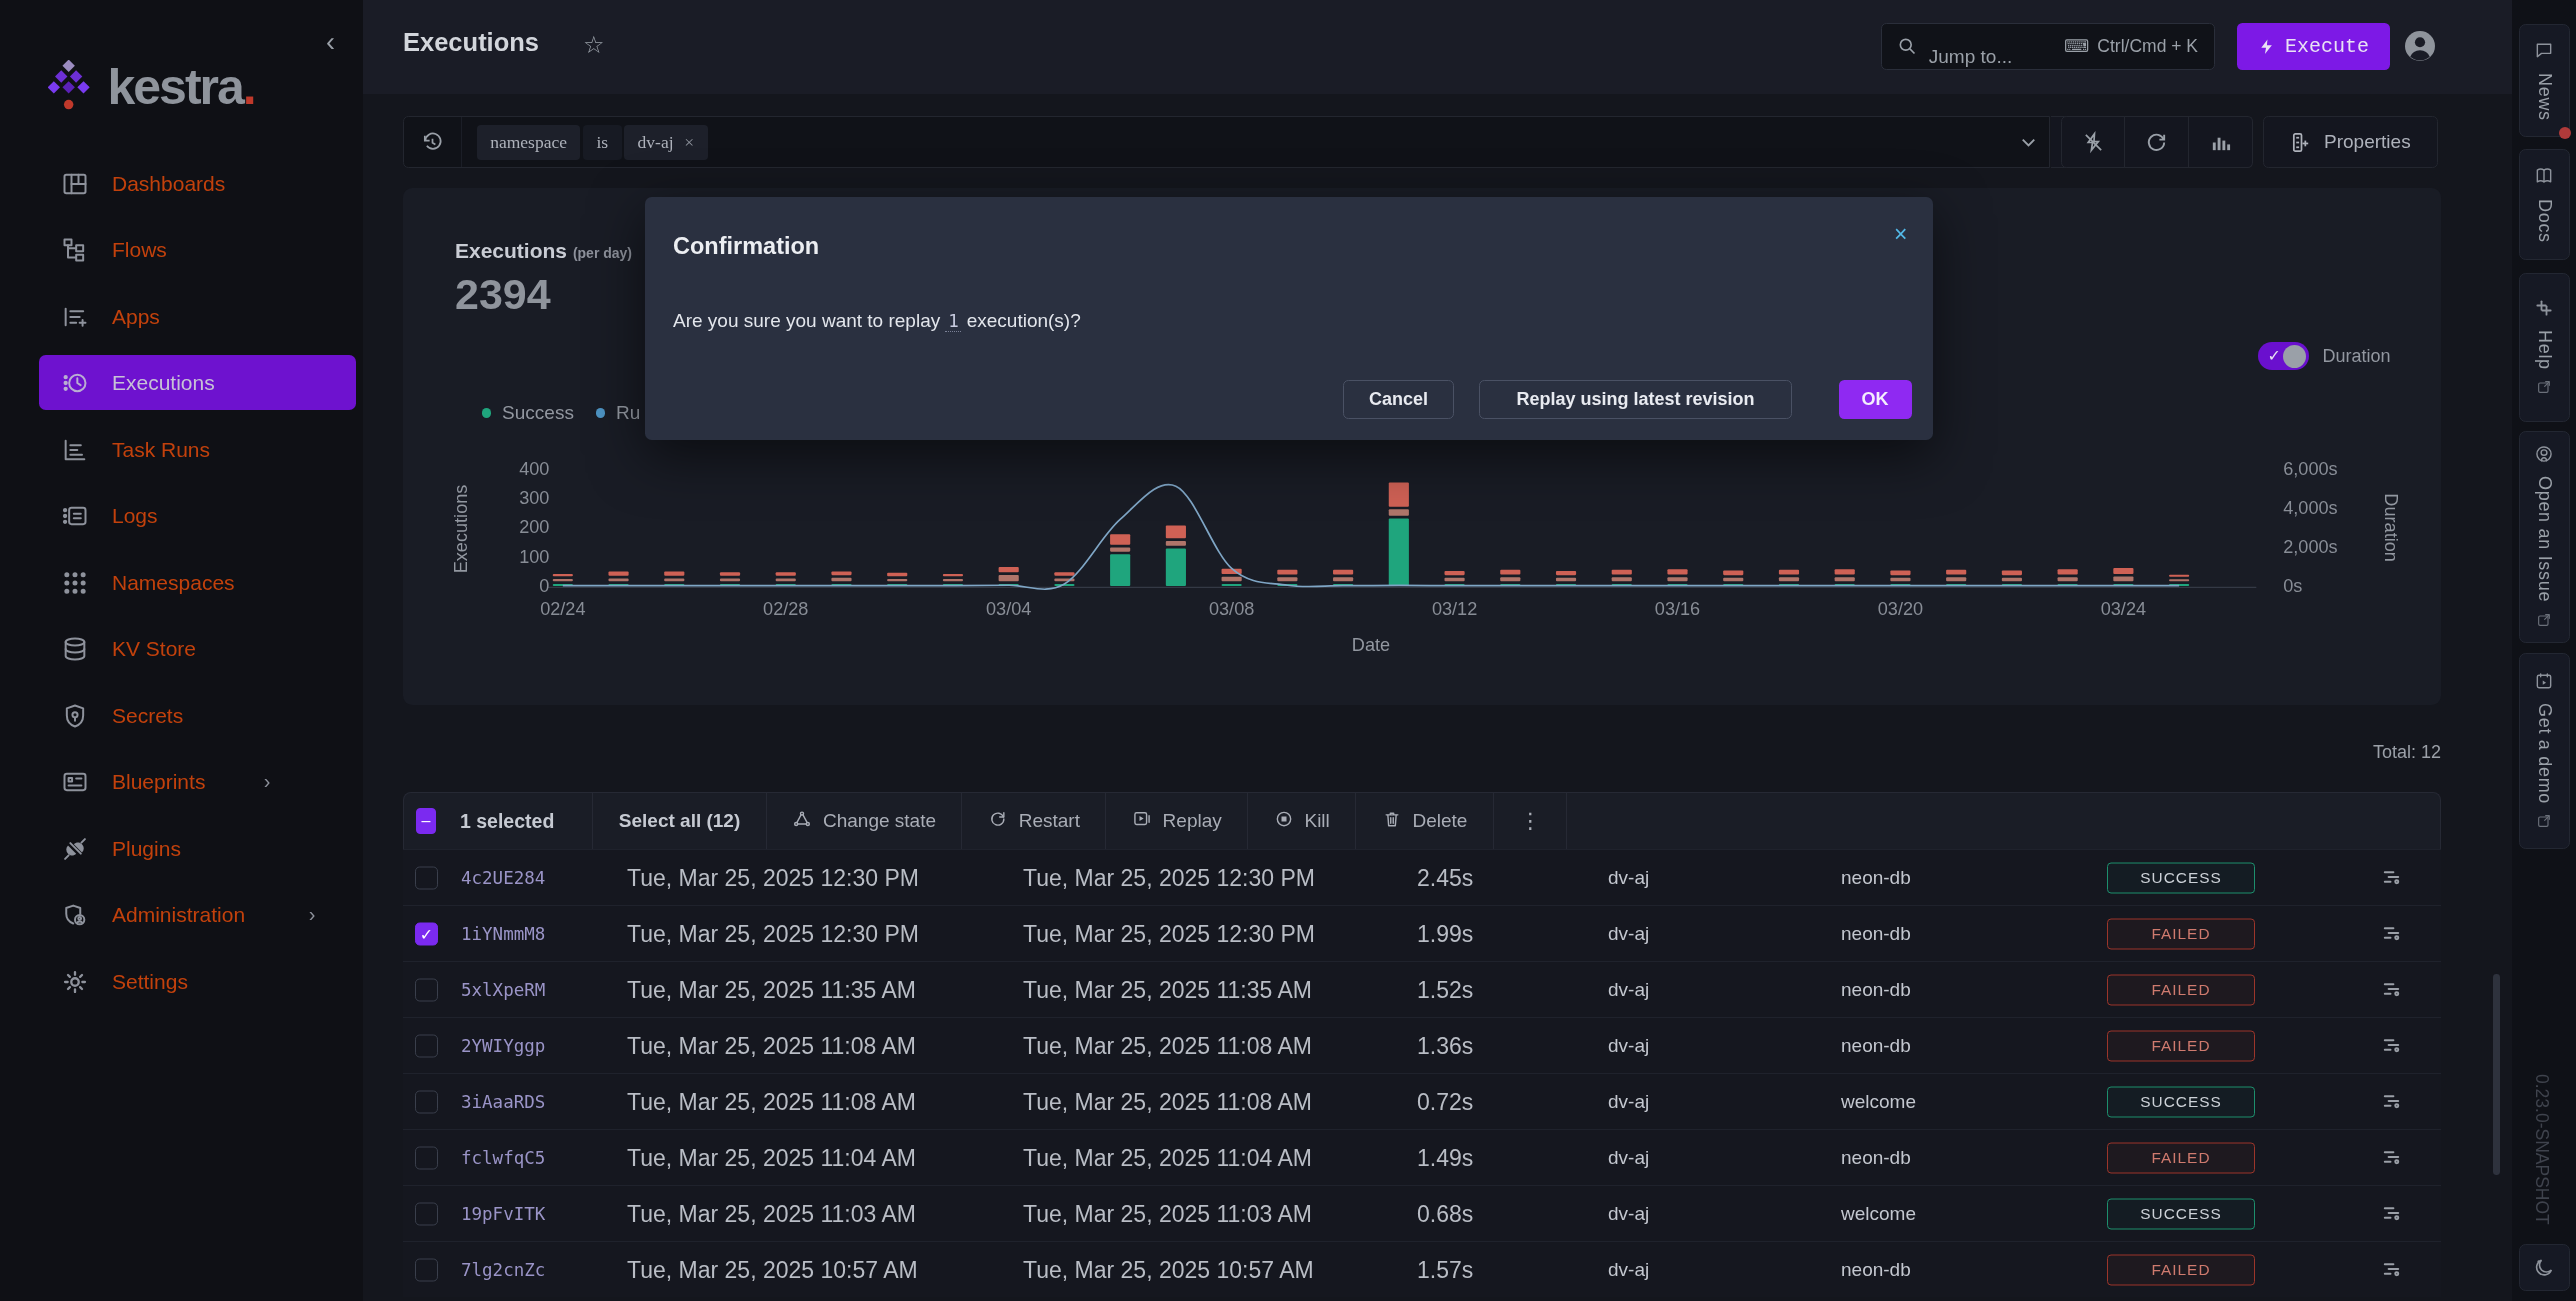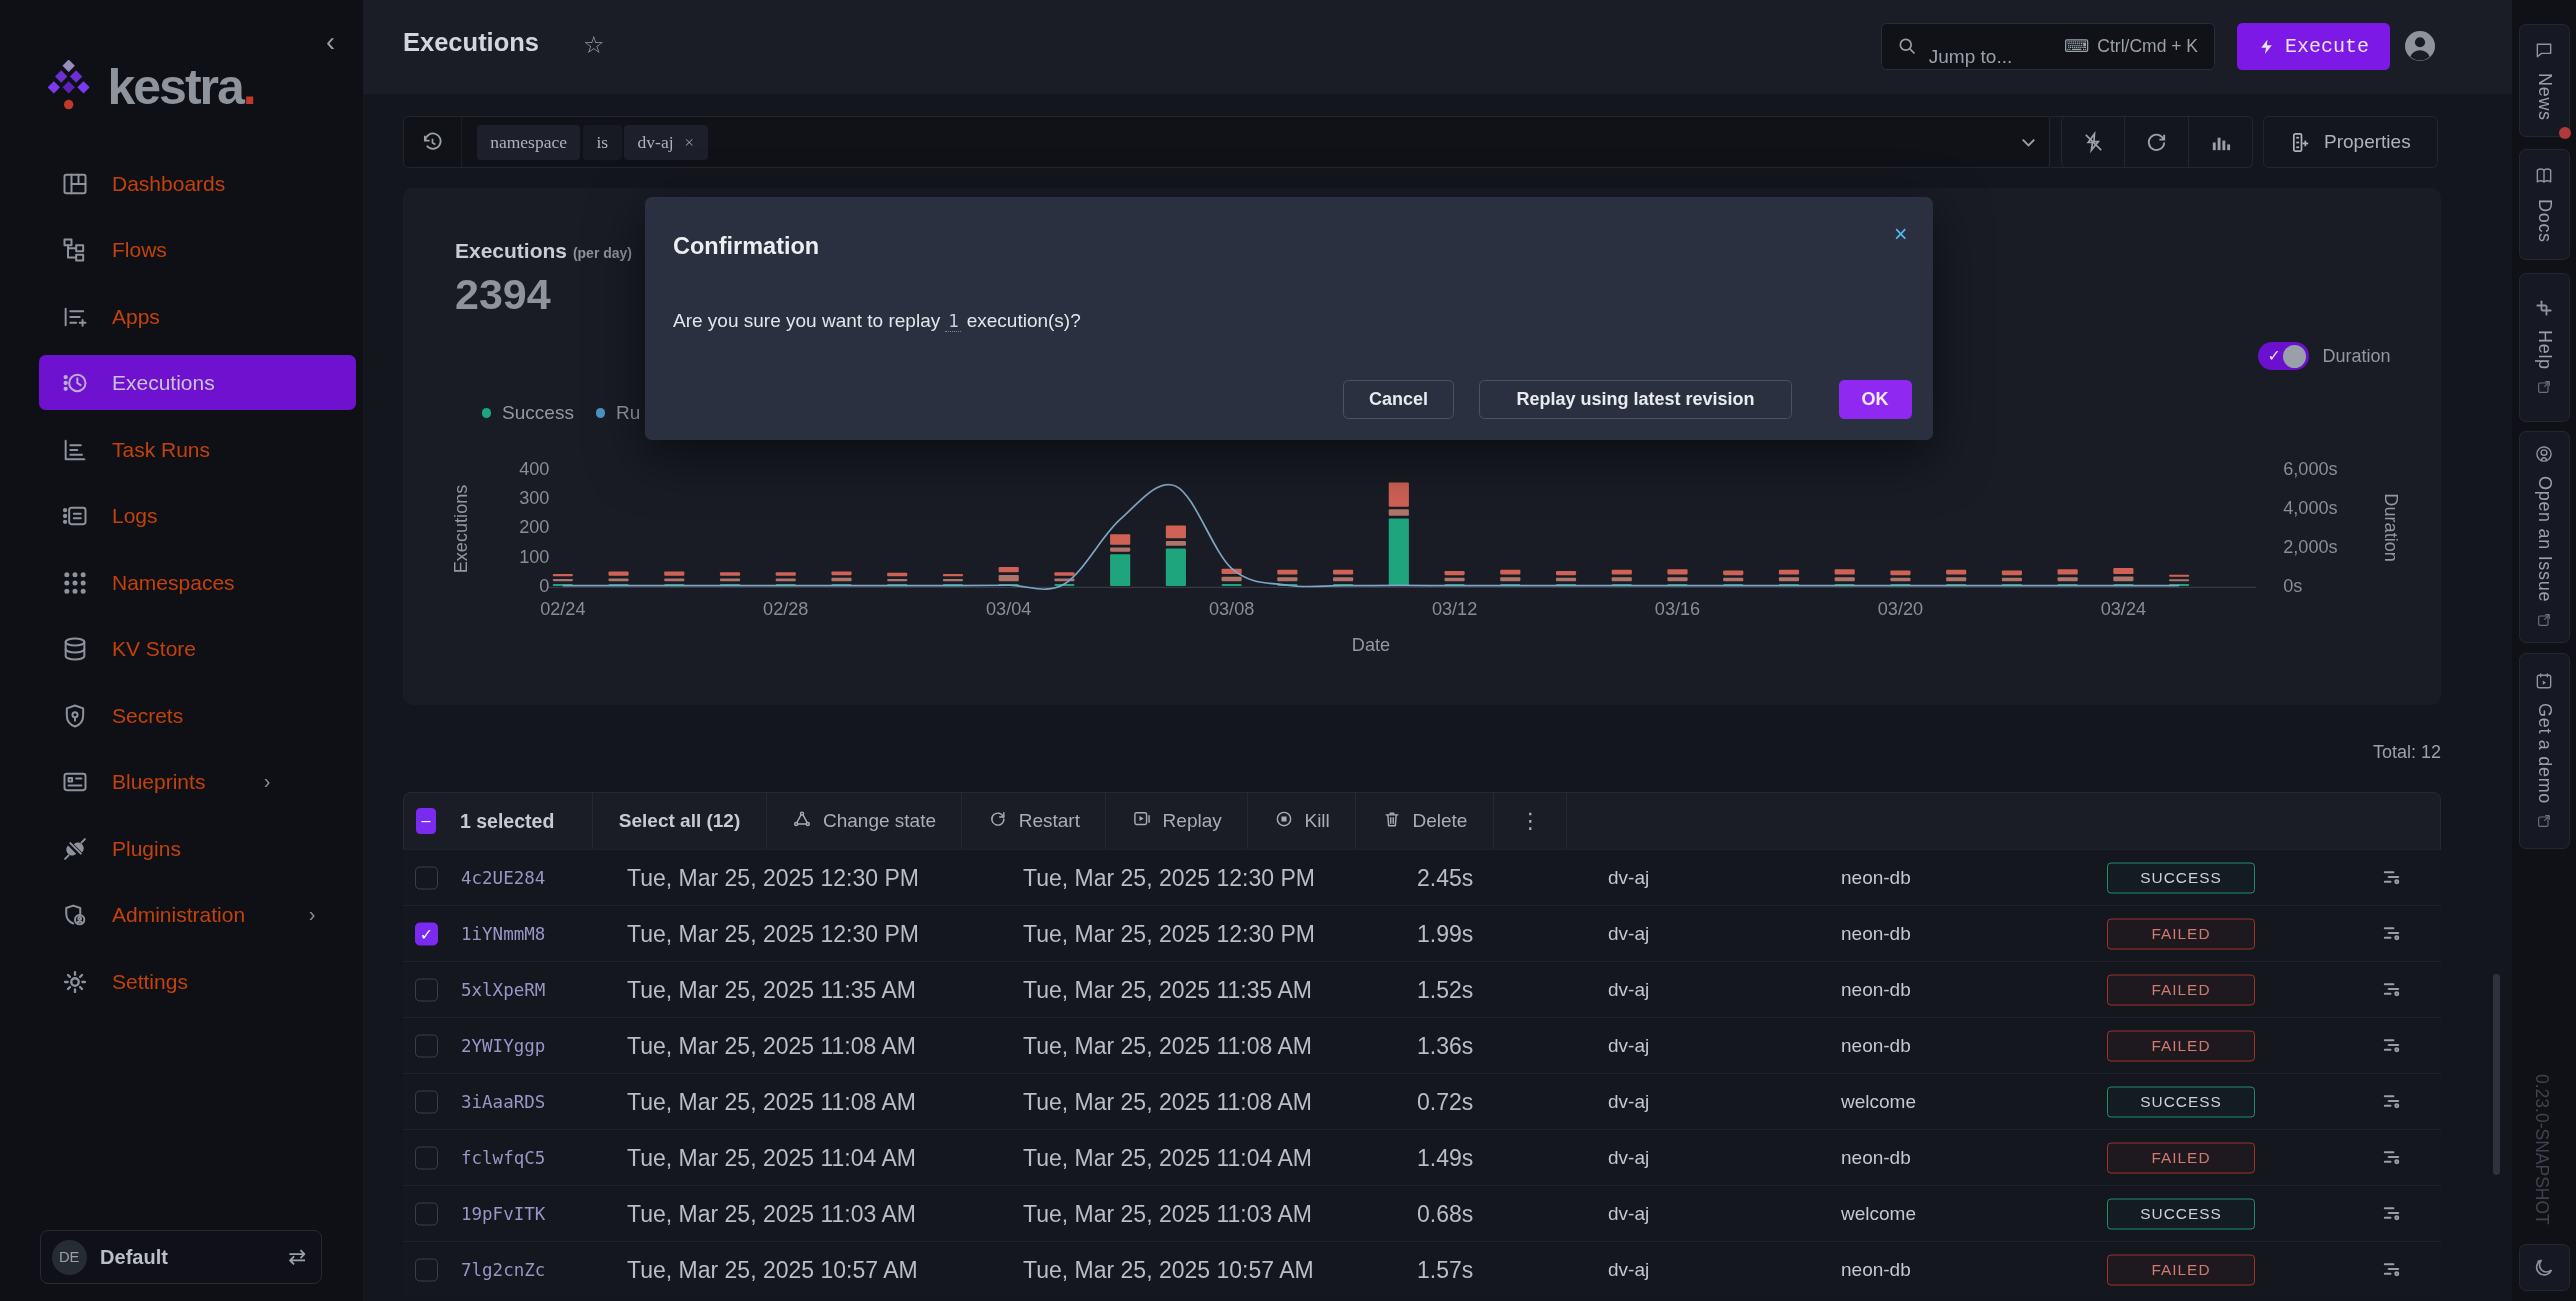--- a/index.html
+++ b/index.html
@@ -294,25 +294,20 @@
       <div class="nav-item" style="top: 954px;">
         <span class="nav-icon">
           <svg viewBox="0 0 24 24" fill="none" stroke="currentColor" stroke-width="2" stroke-linecap="round" stroke-linejoin="round">
             <circle cx="12" cy="12" r="3.2"></circle>
             <path d="M12 3.5v2.2M12 18.3v2.2M3.5 12h2.2M18.3 12h2.2M6 6l1.6 1.6M16.4 16.4 18 18M18 6l-1.6 1.6M7.6 16.4 6 18"></path>
           </svg>
         </span>
         <span class="nav-label">Settings</span>
       </div>
     </nav>
-  <div id="tenant">
-    <div id="tenant-badge">DE</div>
-    <div id="tenant-name">Default</div>
-    <div id="tenant-swap">⇄</div>
-  </div>
 </aside>
 
 <div id="main">
   <div id="topbar">
     <div id="page-title">Executions</div>
     <div id="fav-star">☆</div>
     <div id="jump-box">
       <span class="jicon">
         <svg viewBox="0 0 24 24" fill="none" stroke="currentColor" stroke-width="2">
             <circle cx="10.5" cy="10.5" r="6.5"></circle>

